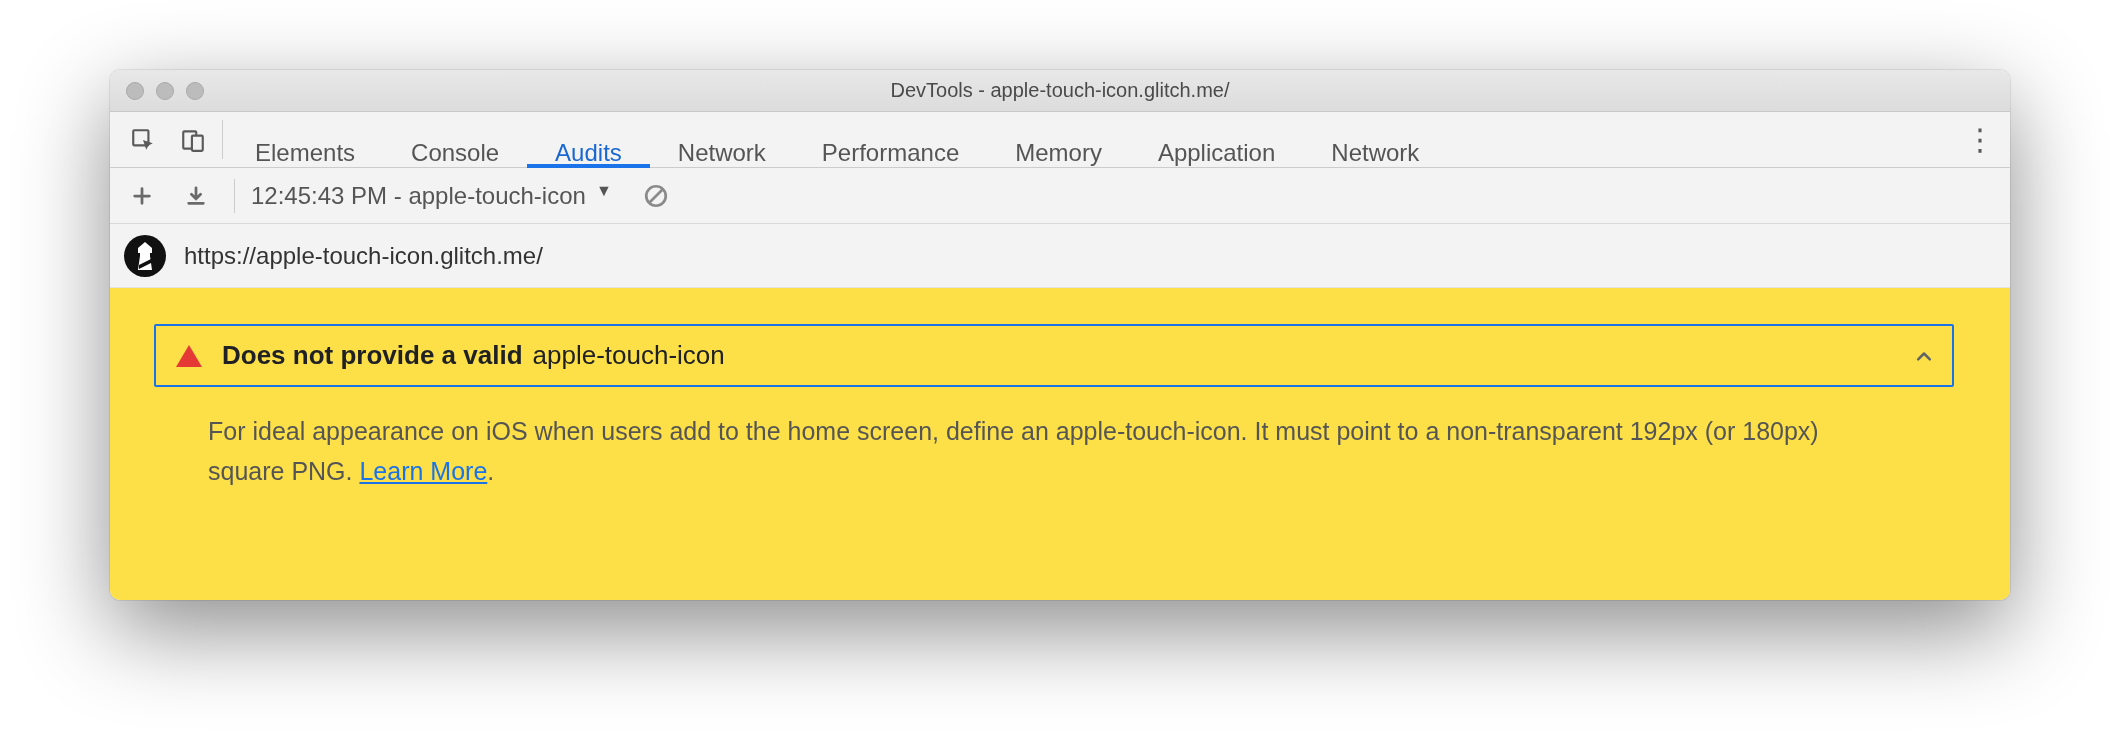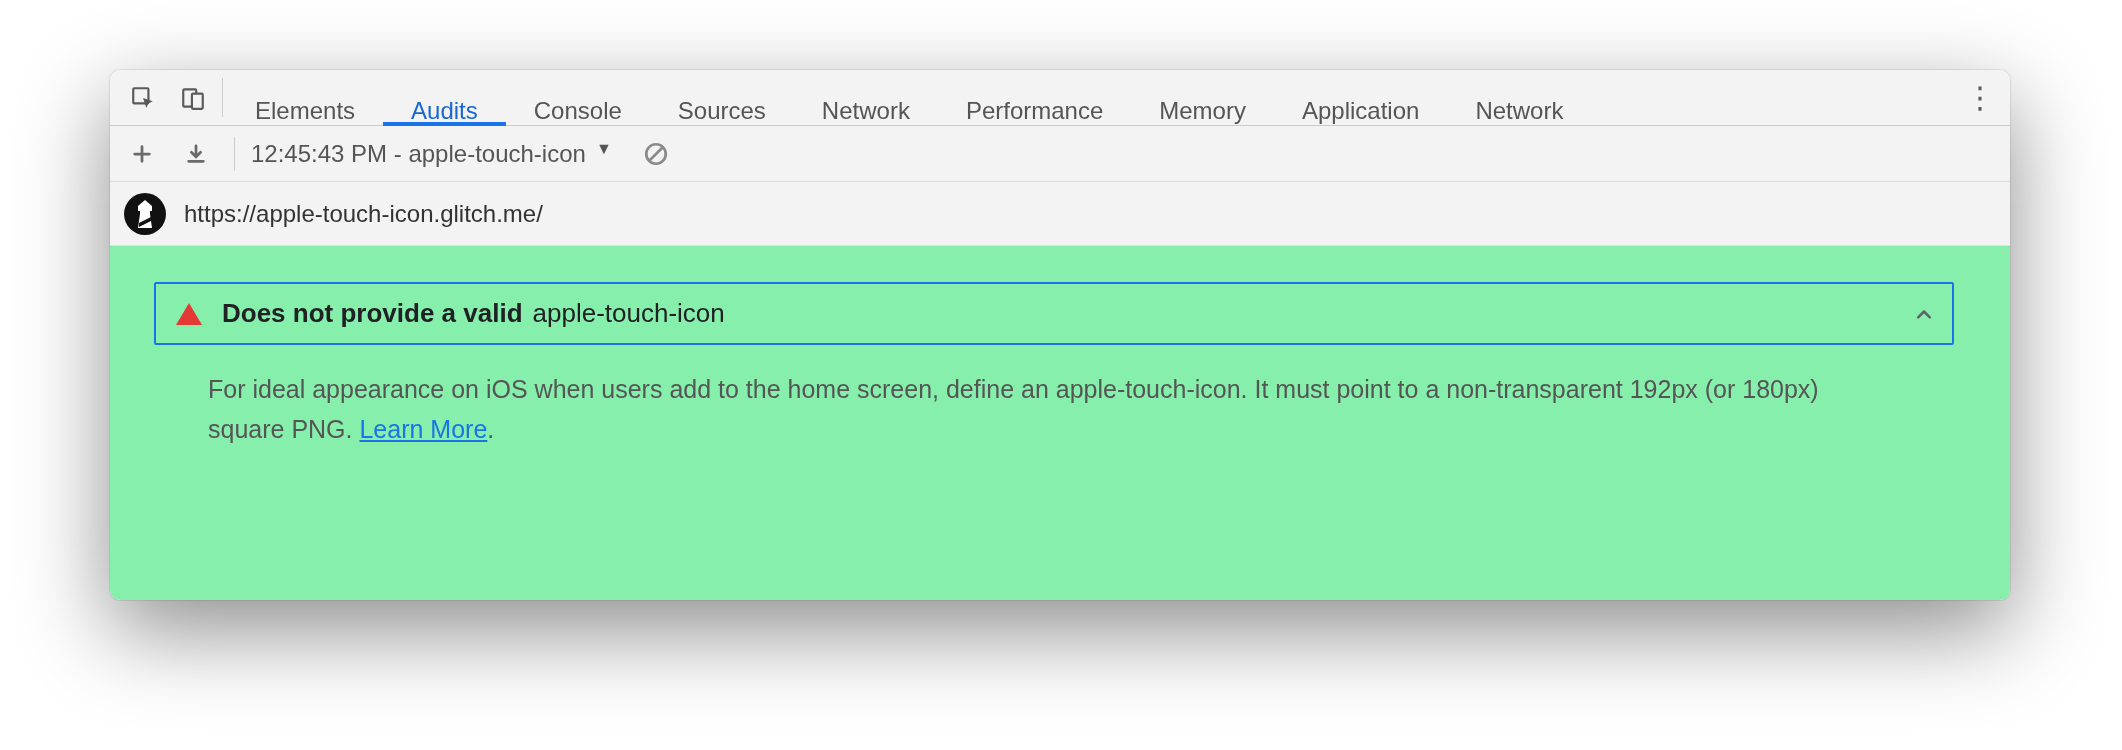--- a/index.html
+++ b/index.html
@@ -91,21 +91,21 @@
     align-items:center;
     padding-left:14px;
     gap:18px;
     font-size:24px;
     color:#333;
   }
   .lh-badge {
     width:42px; height:42px; border-radius:50%;
     background:#111; display:flex; align-items:center; justify-content:center;
   }
-  .content { flex:1; background:#86efac; padding:36px 56px 20px 44px; }
+  .content { flex:1; background:#fde047; padding:36px 56px 20px 44px; }
   .audit-row {
     border:2px solid #1a73e8;
     border-radius:2px;
     display:flex;
     align-items:center;
     padding:14px 20px;
     gap:20px;
     font-size:26px;
     color:#202124;
     position:relative;
@@ -132,47 +132,52 @@
   }
   .audit-desc a { color:#1a73e8; text-decoration:underline; }
 
   svg { display:block; }
 </style>
 </head>
 <body>
 
 <div class="window">
 
+  <div class="titlebar">
+    <div class="dots">
+      <div class="dot"></div>
+      <div class="dot"></div>
+      <div class="dot"></div>
+    </div>
+    <div class="titlebar-title">DevTools - apple-touch-icon.glitch.me/</div>
+  </div>
 
   <div class="tabbar">
     <div class="iconbtn">
       <svg width="26" height="26" viewBox="0 0 24 24" fill="none" stroke="#5a5a5a" stroke-width="2">
         <rect x="3" y="3" width="14" height="14" rx="1"></rect>
         <path d="M12 12 L21 15 L17 17 L15 21 Z" fill="#5a5a5a" stroke="none"></path>
       </svg>
     </div>
     <div class="iconbtn">
       <svg width="26" height="26" viewBox="0 0 24 24" fill="none" stroke="#5a5a5a" stroke-width="2">
         <rect x="3" y="4" width="12" height="16" rx="1"></rect>
         <rect x="11" y="8" width="10" height="14" rx="1" fill="#f3f3f3"></rect>
       </svg>
     </div>
     <div class="divider"></div>
 
     <div class="tab">
         <span>Elements</span>
       </div>
+    <div class="tab">
+        <span>Console</span>
+      </div>
     <div class="tab active">
         <span>Audits</span>
-      </div>
-    <div class="tab">
-        <span>Console</span>
-      </div>
-    <div class="tab">
-        <span>Sources</span>
       </div>
     <div class="tab">
         <span>Network</span>
       </div>
     <div class="tab">
         <span>Performance</span>
       </div>
     <div class="tab">
         <span>Memory</span>
       </div>

